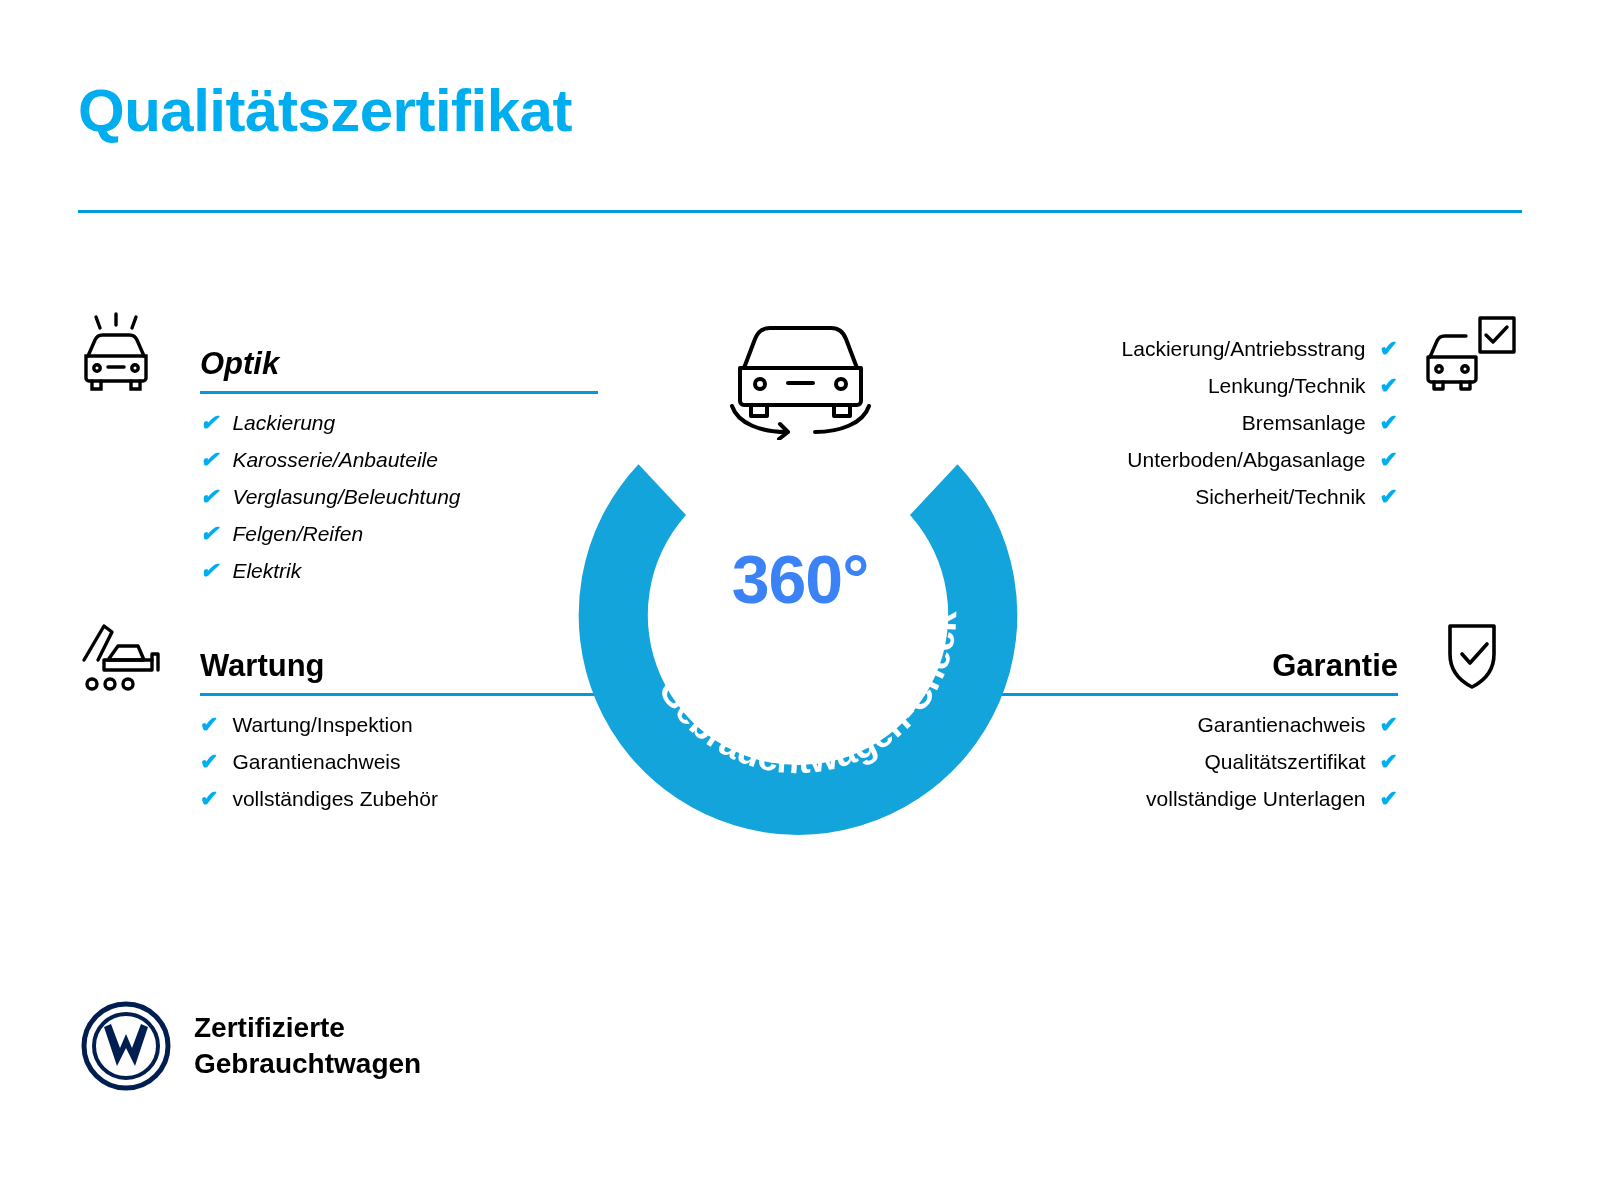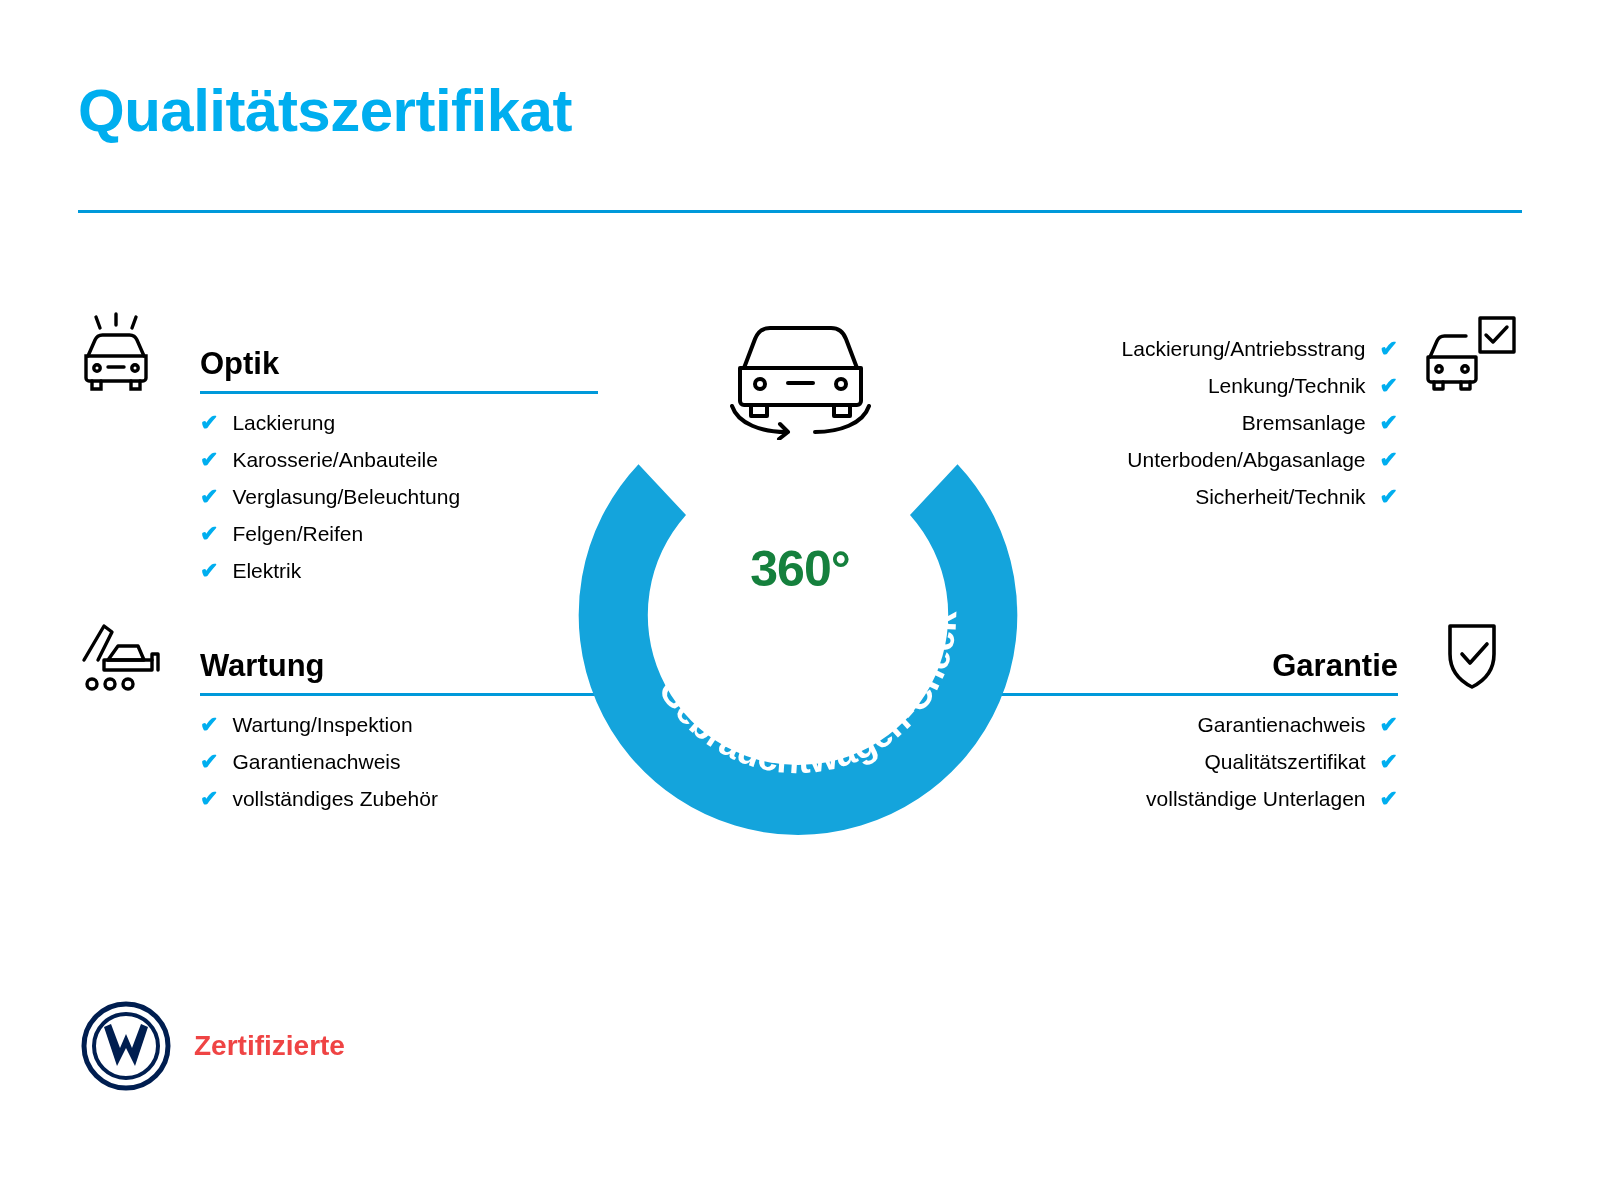--- a/index.html
+++ b/index.html
@@ -41,21 +41,21 @@
   }
 
   
   .col {
     position: absolute;
     width: 520px;
   }
   .col-left  { left: 78px; }
   .col-right { left: 1000px; }
 
-  .block-optik    { top: 330px; }
+  .block-optik    { top: 330px; font-style: italic; }
   .block-wartung  { top: 632px; text-align: right; }
   .block-technik  { top: 330px; }
   .block-garantie { top: 632px; }
 
   .sec-head {
     position: relative;
     height: 74px;
   }
   .sec-head .sec-title {
     font-size: 31px;
@@ -133,23 +133,23 @@
     top: 95px;
     width: 440px;
     height: 440px;
   }
   .badge-360 {
     position: absolute;
     left: 0;
     top: 240px;
     width: 480px;
     text-align: center;
-    font-size: 50px;
-    font-weight: bold;
-    color: #15803d;
+    font-size: 68px;
+    font-weight: bold;
+    color: #3b82f6;
     letter-spacing: -1px;
   }
 
   
   .footer {
     position: absolute;
     left: 80px;
     top: 1000px;
     display: flex;
     align-items: center;
@@ -157,21 +157,21 @@
   .vw-logo {
     width: 92px;
     height: 92px;
     flex: 0 0 auto;
   }
   .footer-text {
     margin-left: 22px;
     font-size: 28px;
     font-weight: bold;
     line-height: 1.28;
-    color: #ef4444;
+    color: #000000;
   }
 </style>
 </head>
 <body>
 
 <div class="page">
 
   <div class="title">Qualitätszertifikat</div>
   <div class="title-rule"></div>
 
@@ -362,16 +362,17 @@
   <div class="footer">
     <div class="vw-logo">
       <svg viewBox="0 0 92 92" width="92" height="92">
         <circle cx="46" cy="46" r="42" fill="none" stroke="#001E50" stroke-width="5"></circle>
         <circle cx="46" cy="46" r="32" fill="none" stroke="#001E50" stroke-width="4"></circle>
         <path d="M31 24 L40 48 L46 34 L52 48 L61 24 L68 27 L55 66 L46 48 L37 66 L24 27 Z" fill="#001E50"></path>
       </svg>
     </div>
     <div class="footer-text">
       <div>Zertifizierte</div>
+      <div>Gebrauchtwagen</div>
     </div>
   </div>
 
 </div>
 
 </body></html>

